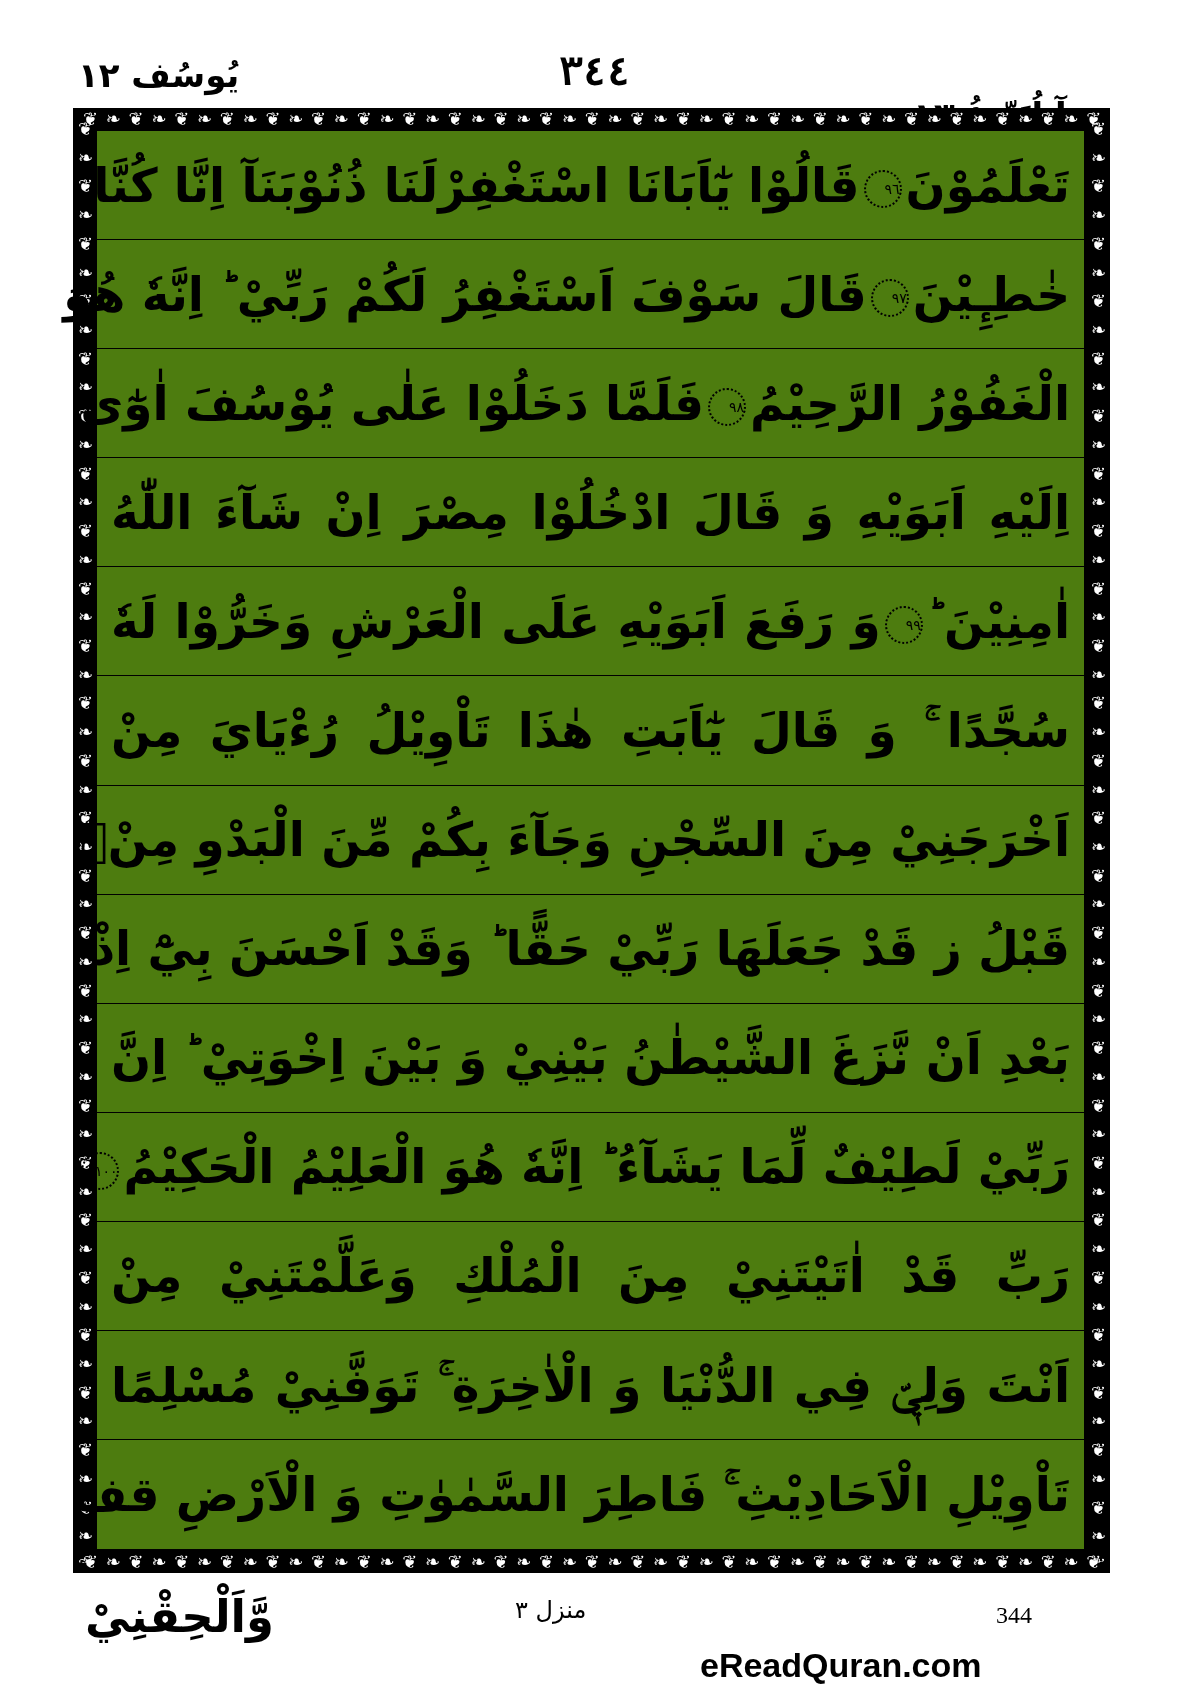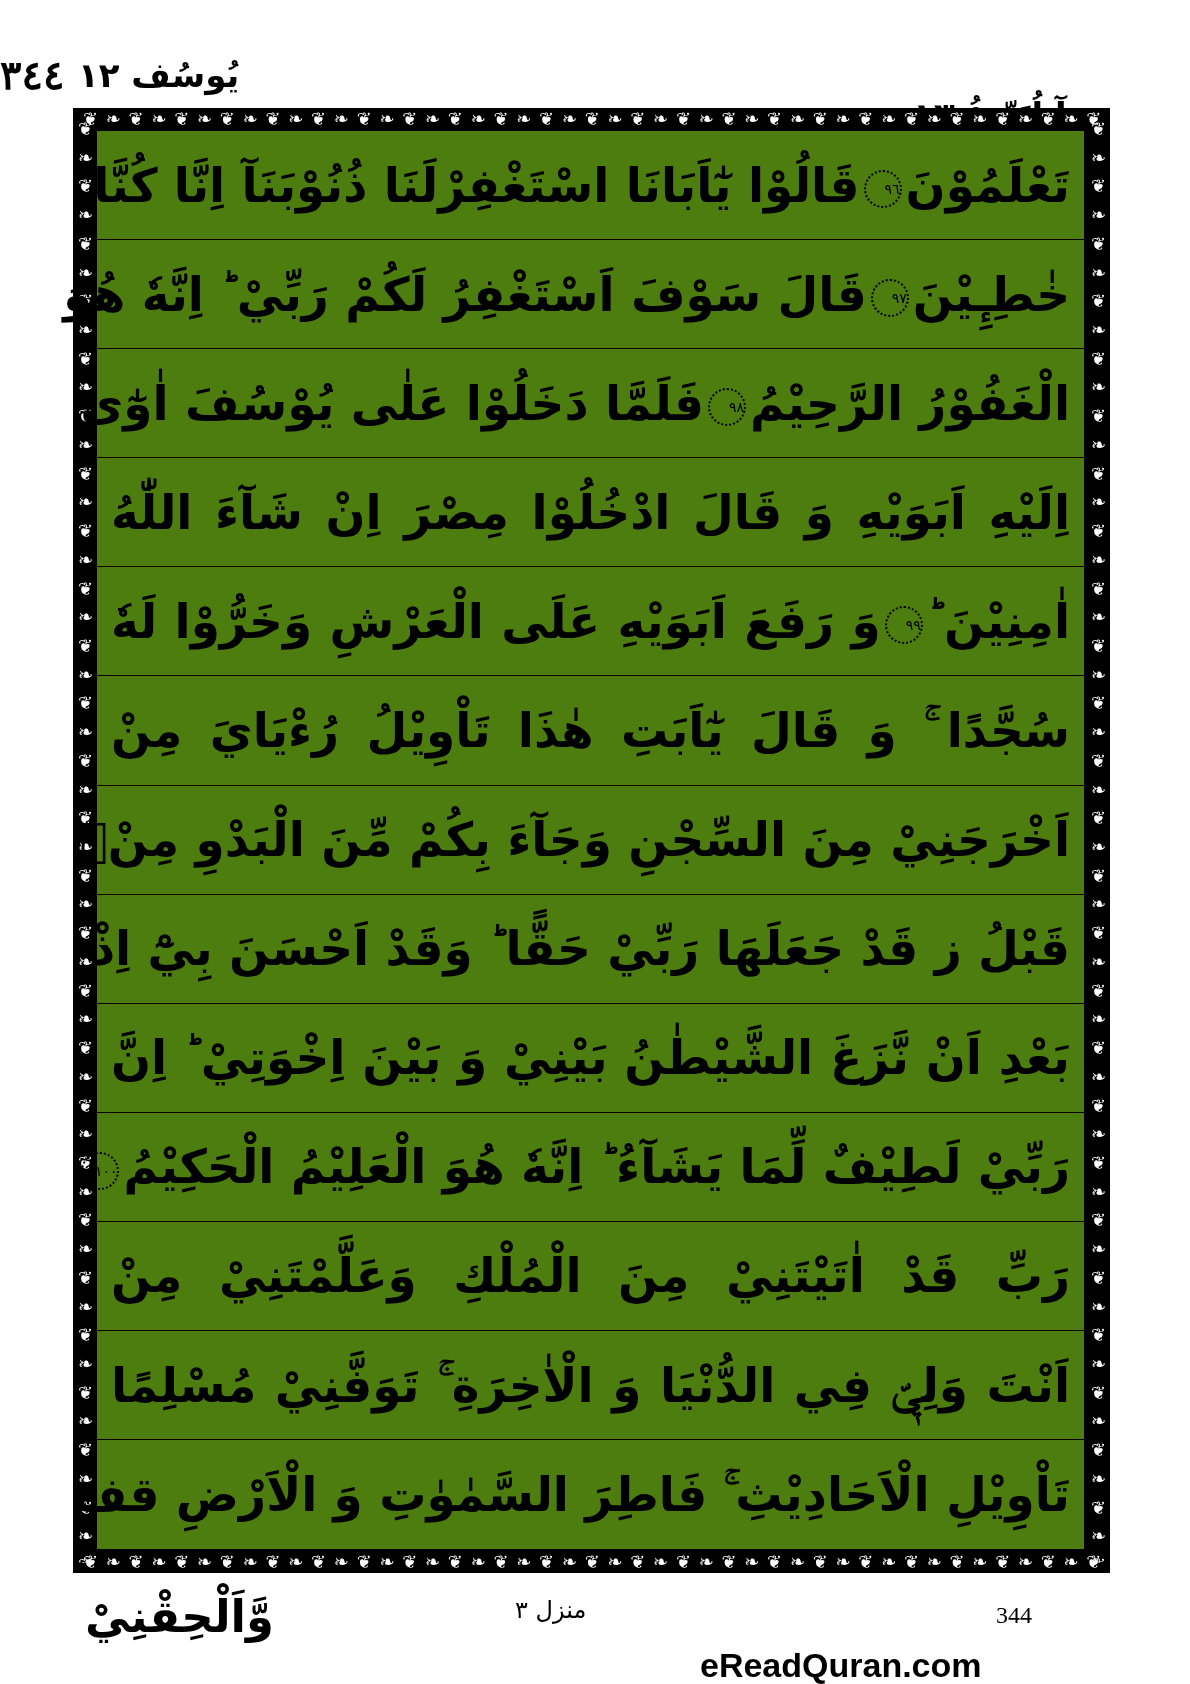--- a/index.html
+++ b/index.html
@@ -1,19 +1,19 @@
 <!DOCTYPE html>
 <html><head>
 <meta charset="utf-8">
 <style>
   html, body { margin:0; padding:0; background:#ffffff; }
   body { width:1190px; height:1684px; position:relative; overflow:hidden; font-family:"DejaVu Sans", sans-serif; color:#000; }
   .hdr { position:absolute; top:50px; font-size:34px; font-weight:bold; line-height:50px; }
   .hdr-left { left:78px; }
-  .hdr-center { left:0; width:1190px; text-align:left; letter-spacing:2px; font-family:Liberation Sans, sans-serif; font-size:40px; }
+  .hdr-center { left:0; width:1190px; text-align:center; letter-spacing:2px; font-family:Liberation Mono, monospace; font-size:40px; }
   .hdr-right { right:80px;margin-top:40px; }
   .frame { position:absolute; left:73px; top:108px; width:1037px; height:1465px; background:#000; box-sizing:border-box; }
   .orn { position:absolute; color:#fff; font-size:18px; line-height:18px; white-space:nowrap; overflow:hidden; letter-spacing:1px; }
   .orn-top { left:10px; right:10px; top:2px; text-align:center; }
   .orn-bot { left:10px; right:10px; bottom:2px; text-align:center; }
   .orn-left { left:3px; top:10px; bottom:10px; width:18px; writing-mode:vertical-rl; text-align:center; }
   .orn-right { right:3px; top:10px; bottom:10px; width:18px; writing-mode:vertical-rl; text-align:center; }
   .inner { position:absolute; left:23px; top:22px; right:25px; bottom:23px; background:#4d7c0f; border:1.5px solid #000; box-sizing:border-box; }
   .row { height:109.1px; border-bottom:1.5px solid #000; box-sizing:border-box; direction:rtl; display:flex; align-items:center; padding:0 14px; }
   .row:last-child { border-bottom:none; }

